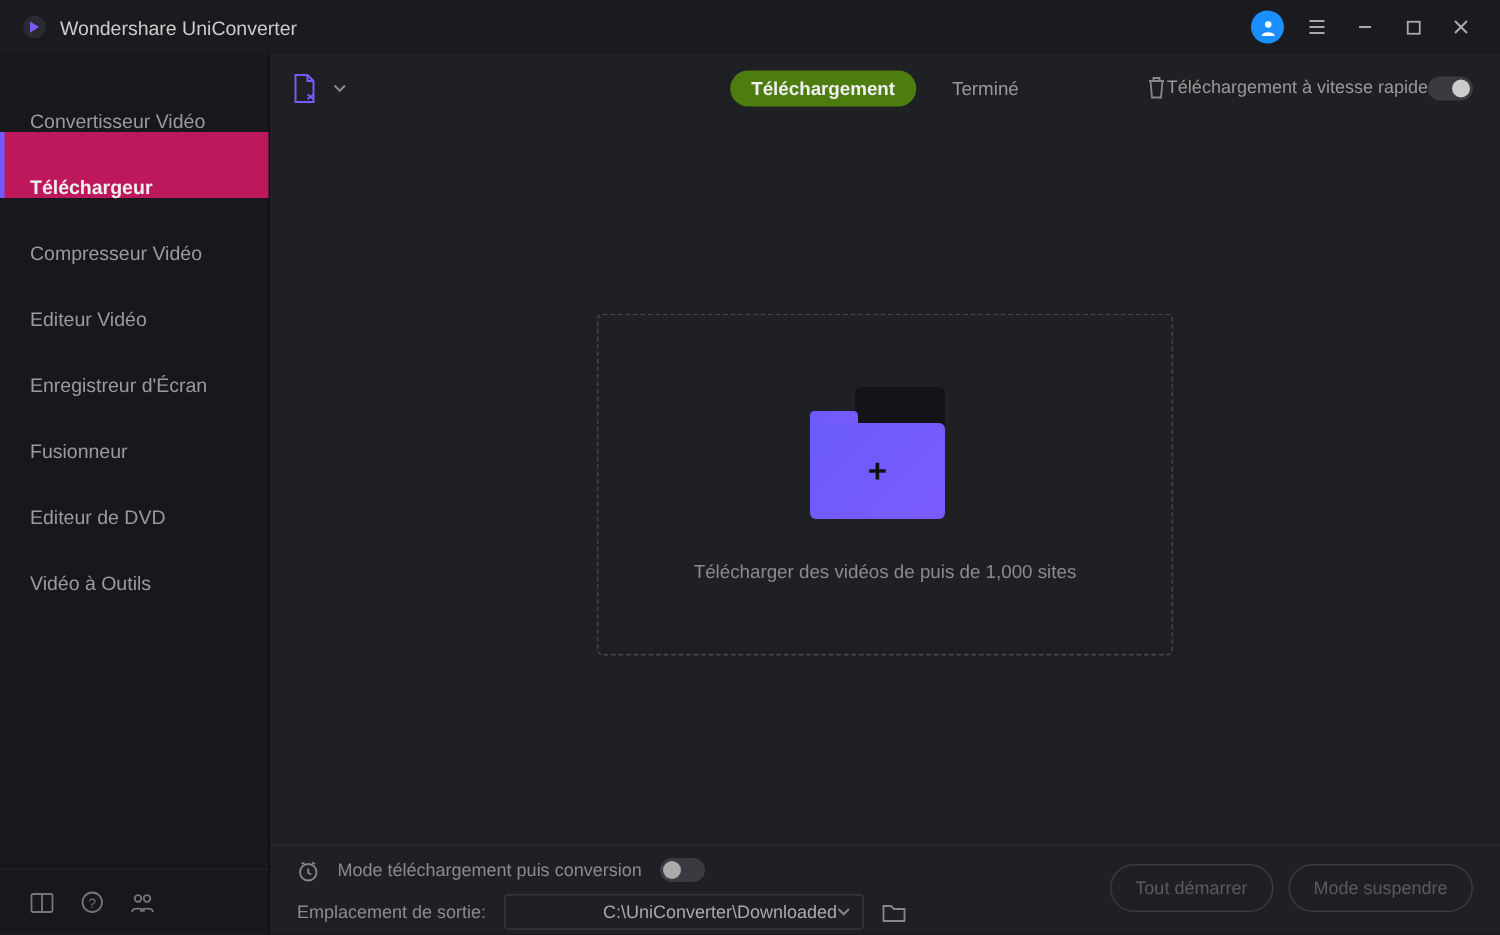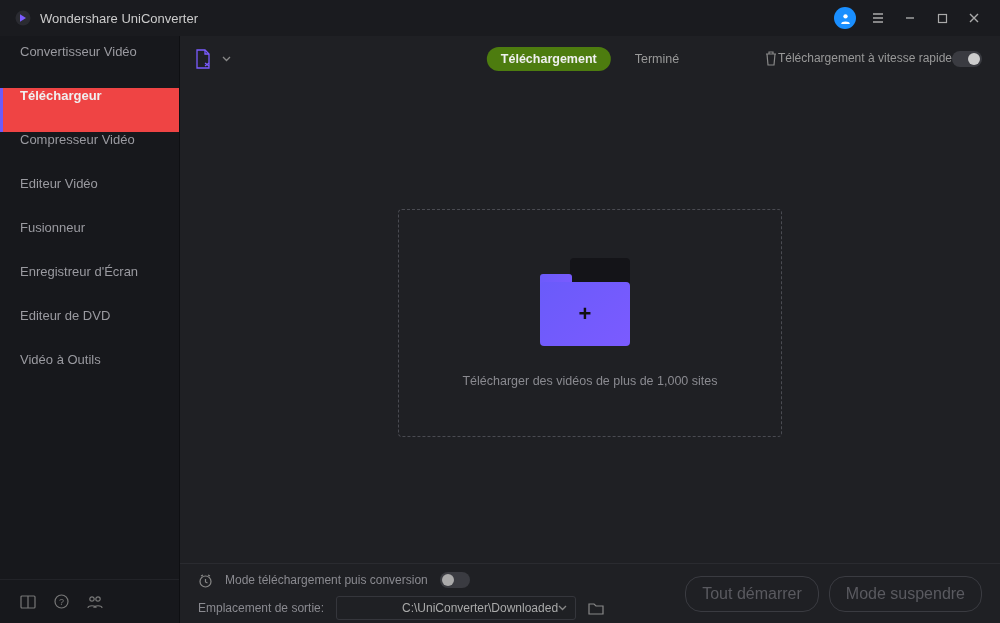--- a/index.html
+++ b/index.html
@@ -6,22 +6,22 @@
 body { width: 1000px; height: 623px; background: #1a1b1f; color: #bbb; overflow: hidden; font-size: 13px; }
 .titlebar { height: 36px; display: flex; align-items: center; padding: 0 10px 0 14px; background: #1a1b1f; }
 .titlebar .logo { width: 18px; height: 18px; margin-right: 8px; }
 .titlebar .title { font-size: 13px; color: #ccc; flex: 0 0 auto; }
 .titlebar .spacer { flex: 1; }
 .titlebar .acct { width: 22px; height: 22px; border-radius: 50%; background: #1a8fff; display: flex; align-items: center; justify-content: center; margin-right: 6px; }
 .winbtn { width: 32px; height: 28px; display: flex; align-items: center; justify-content: center; color: #aaa; }
 .body { display: flex; height: calc(623px - 36px); }
 .sidebar { width: 180px; background: #17181c; display: flex; flex-direction: column; border-right: 1px solid #0e0f12; }
 .side-items { flex: 1; padding-top: 8px; }
-.side-item { height: 44px; display: flex; align-items: flex-start; padding-left: 20px; font-size: 13px; color: #9a9aa0; cursor: pointer; }
-.side-item.active { background: #ef4444; color: #f0f0f0; font-weight: 600; border-left: 3px solid #6e5bfa; padding-left: 17px; }
+.side-item { height: 44px; display: flex; align-items: flex-end; padding-left: 20px; font-size: 13px; color: #9a9aa0; cursor: pointer; }
+.side-item.active { background: #be185d; color: #f0f0f0; font-weight: 600; border-left: 3px solid #6e5bfa; padding-left: 17px; }
 .side-footer { height: 44px; display: flex; align-items: center; gap: 18px; padding-left: 20px; border-top: 1px solid #222328; }
 .side-footer .icn { color: #777; cursor: pointer; }
 .main { flex: 1; display: flex; flex-direction: column; background: #1f2024; }
 .toolbar { height: 46px; display: flex; align-items: center; padding: 0 18px 0 14px; position: relative; }
 .add-doc { display: flex; align-items: center; gap: 10px; color: #888; cursor: pointer; }
 .tabs { position: absolute; left: 50%; transform: translateX(-50%); display: flex; align-items: center; gap: 10px; }
 .tab { padding: 5px 14px; border-radius: 14px; font-size: 12.5px; color: #999; cursor: pointer; }
 .tab.active { background: #4d7c0f; color: #f0f0f0; font-weight: 600; }
 .tool-right { margin-left: auto; display: flex; align-items: flex-start; gap: 0; }
 .trash { color: #888; cursor: pointer; }
@@ -37,21 +37,21 @@
 .plus { font-size: 22px; font-weight: 700; color: #111; }
 .drop-text { font-size: 12.5px; color: #8a8a90; }
 .footer { height: 60px; border-top: 1px solid #2a2b30; padding: 8px 18px 0 18px; display: flex; flex-direction: column; gap: 8px; position: relative; }
 .footer-row { display: flex; align-items: center; gap: 12px; font-size: 12px; color: #8a8a90; }
 .clock { color: #888; }
 .toggle2 { width: 30px; height: 16px; border-radius: 8px; background: #3a3b41; position: relative; cursor: pointer; }
 .toggle2 .knob { position: absolute; width: 12px; height: 12px; border-radius: 50%; background: #aaa; top: 2px; left: 2px; }
 .output-sel { display: flex; align-items: center; border: 1px solid #35363c; border-radius: 3px; height: 24px; padding: 0 8px; width: 240px; justify-content: flex-end; cursor: pointer; color: #aaa; }
 .folder-icn { color: #888; cursor: pointer; }
 .footer-btns { position: absolute; right: 18px; top: 12px; display: flex; gap: 10px; }
-.fbtn { padding: 8px 16px; border-radius: 16px; border: 1px solid #3a3b41; color: #5a5a60; font-size: 16px; background: transparent; cursor: not-allowed; }
+.fbtn { padding: 8px 16px; border-radius: 16px; border: 1px solid #3a3b41; color: #5a5a60; font-size: 12px; background: transparent; cursor: not-allowed; }
 svg { display: block; }
 </style>
 </head>
 <body>
 
 <div class="titlebar">
   <span class="logo">
     <svg viewBox="0 0 24 24" width="18" height="18">
         <circle cx="12" cy="12" r="10" fill="#2a2b31"></circle>
         <path d="M8 7 L16 12 L8 17 Z" fill="#7b5bff"></path>
@@ -96,24 +96,24 @@
       <div class="side-item active">
           <span>Téléchargeur</span>
         </div>
       <div class="side-item">
           <span>Compresseur Vidéo</span>
         </div>
       <div class="side-item">
           <span>Editeur Vidéo</span>
         </div>
       <div class="side-item">
+          <span>Enregistreur d'Écran</span>
+        </div>
+      <div class="side-item">
           <span>Fusionneur</span>
-        </div>
-      <div class="side-item">
-          <span>Enregistreur d'Écran</span>
         </div>
       <div class="side-item">
           <span>Editeur de DVD</span>
         </div>
       <div class="side-item">
           <span>Vidéo à Outils</span>
         </div>
     </div>
     <div class="side-footer">
       <span class="icn">
@@ -169,21 +169,21 @@
 
     <div class="content">
       <div class="dropzone">
         <div class="folders">
           <div class="folder-back"></div>
           <div class="folder-tab"></div>
           <div class="folder-front">
               <span class="plus">+</span>
             </div>
         </div>
-        <div class="drop-text">Télécharger des vidéos de plus de 1,000 sites</div>
+        <div class="drop-text">Télécharger des vidéos de puis de 1,000 sites</div>
       </div>
     </div>
 
     <div class="footer">
       <div class="footer-row">
         <span class="clock">
             <svg width="15" height="15" viewBox="0 0 15 15">
               <circle cx="7.5" cy="8.5" r="5.5" fill="none" stroke="#888" stroke-width="1.2"></circle>
               <path d="M7.5 6v3l2 1M5 2l-2 1M10 2l2 1" fill="none" stroke="#888" stroke-width="1.2"></path>
             </svg>

